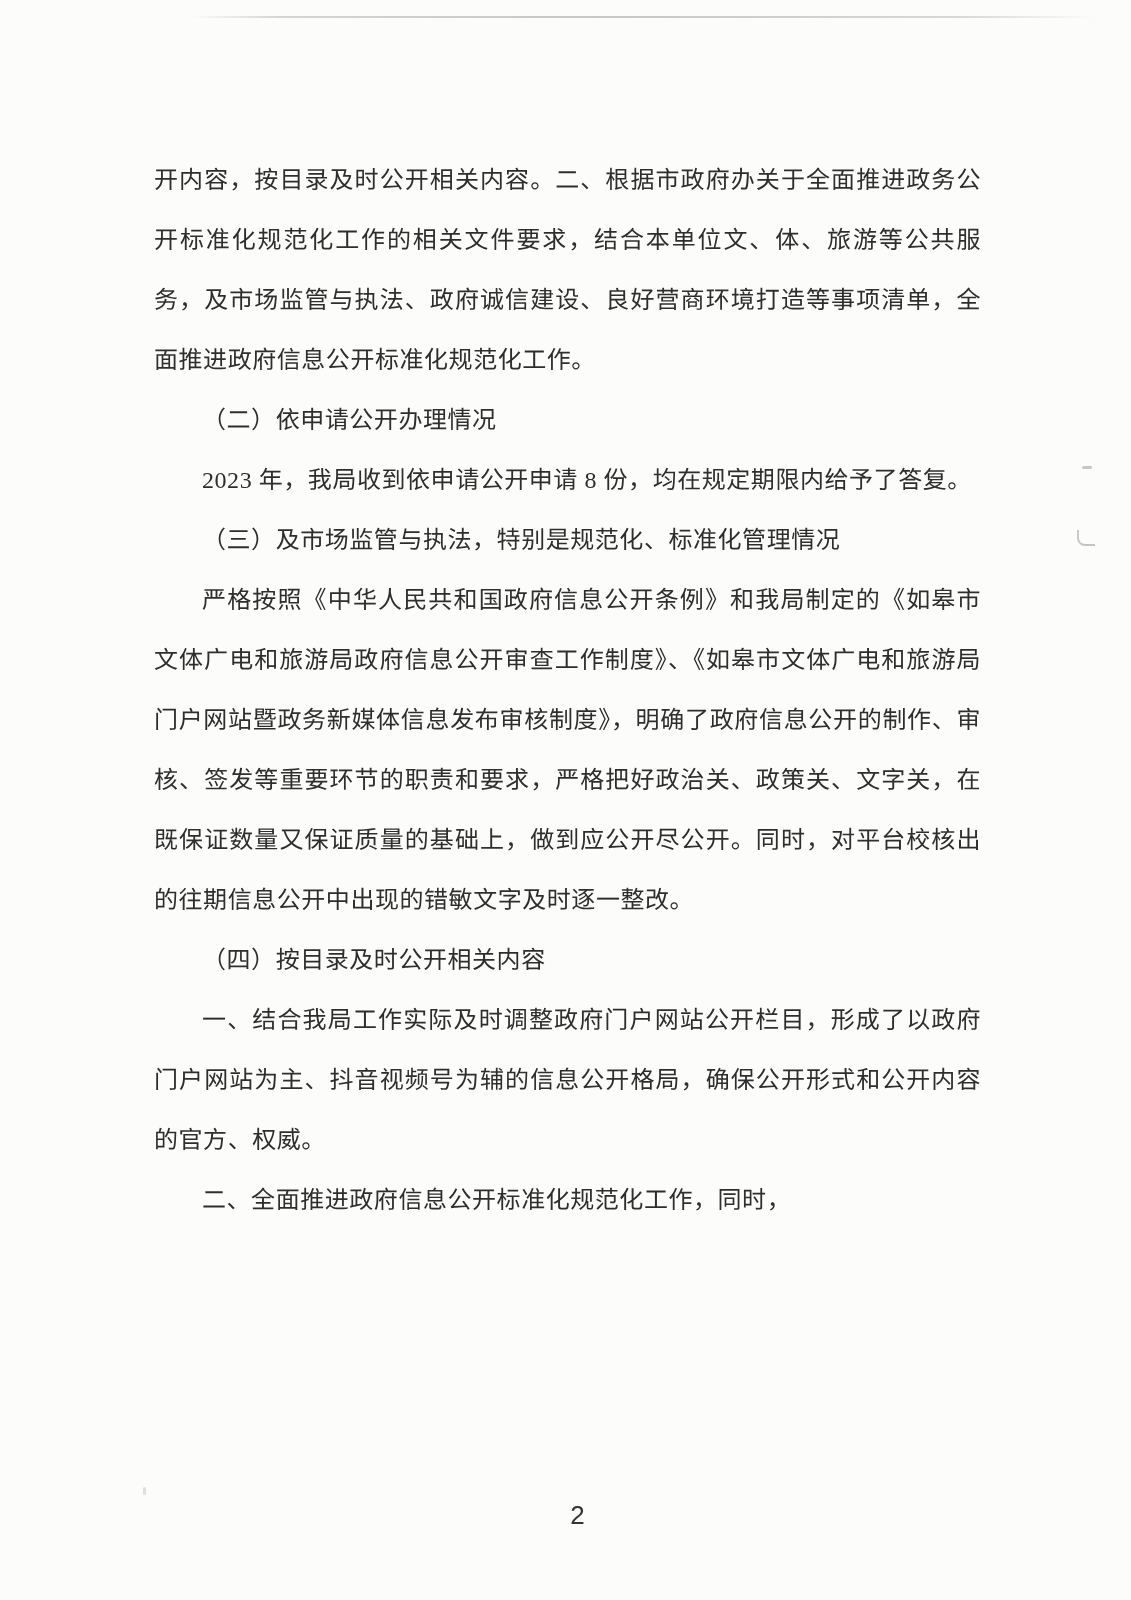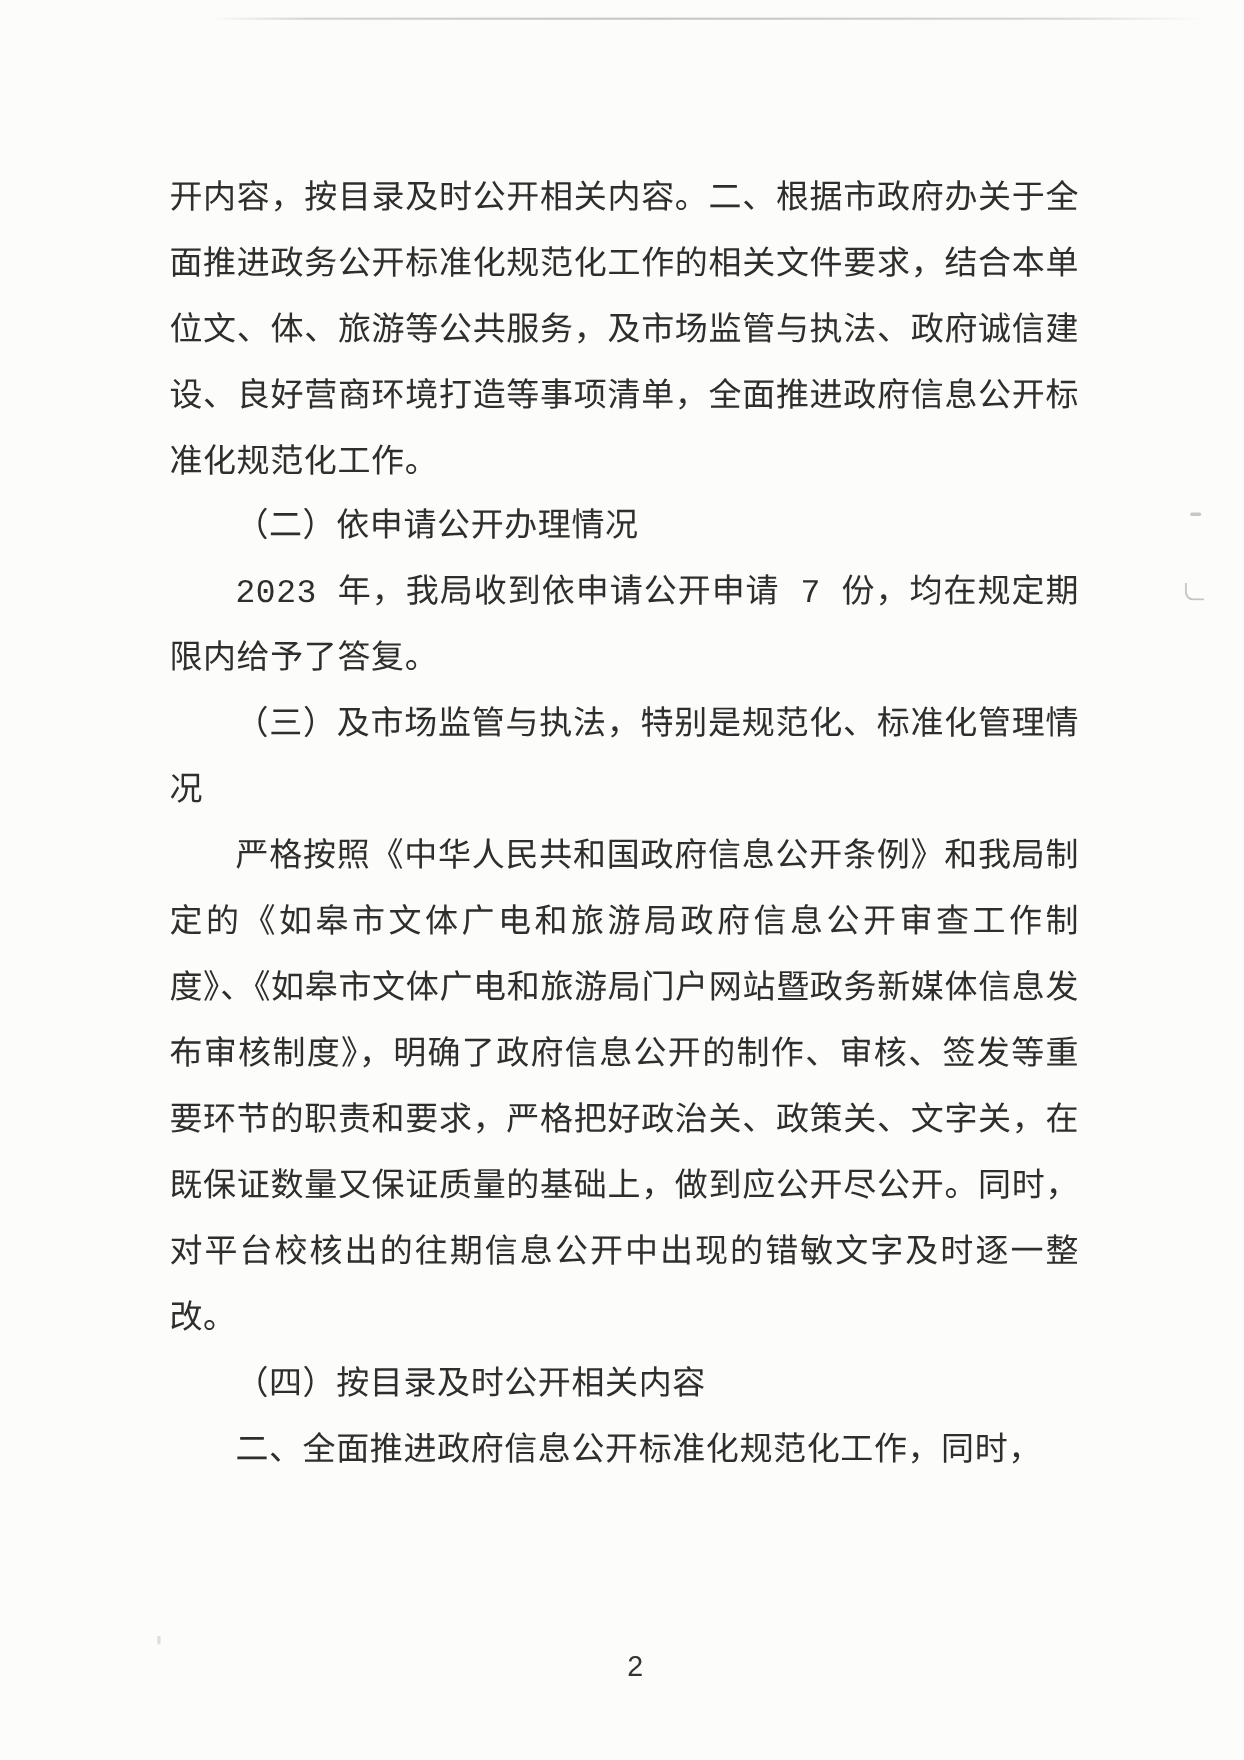--- a/index.html
+++ b/index.html
@@ -14,33 +14,32 @@
     background: #fcfcfb;
     overflow: hidden;
     font-family: "Liberation Serif", "DejaVu Serif", serif;
   }
   .content {
     position: absolute;
     left: 154px;
     top: 150px;
     width: 827px;
     color: #2e2e2e;
-    font-size: 30px;
+    font-size: 24px;
     line-height: 60px;
     letter-spacing: 0.55px;
     text-align: justify;
     text-justify: inter-character;
   }
   .para {
     margin: 0;
     padding: 0;
   }
   .para.indent {
     text-indent: 2em;
-    font-family: Liberation Mono, monospace;
   }
   .page-number {
     position: absolute;
     top: 1500px;
     left: 12px;
     width: 1131px;
     text-align: center;
     font-size: 26px;
     line-height: 30px;
     color: #333333;
@@ -82,22 +81,23 @@
 <div class="page">
 
   <div class="scan-streak"></div>
   <div class="scan-speck speck-1"></div>
   <div class="scan-speck speck-2"></div>
   <div class="scan-speck speck-3"></div>
 
   <div class="content">
     <p class="para">开内容，按目录及时公开相关内容。二、根据市政府办关于全面推进政务公开标准化规范化工作的相关文件要求，结合本单位文、体、旅游等公共服务，及市场监管与执法、政府诚信建设、良好营商环境打造等事项清单，全面推进政府信息公开标准化规范化工作。</p>
     <p class="para indent">（二）依申请公开办理情况</p>
-    <p class="para indent">2023 年，我局收到依申请公开申请 7 份，均在规定期限内给予了答复。</p>
+    <p class="para indent">2023 年，我局收到依申请公开申请 8 份，均在规定期限内给予了答复。</p>
     <p class="para indent">（三）及市场监管与执法，特别是规范化、标准化管理情况</p>
     <p class="para indent">严格按照《中华人民共和国政府信息公开条例》和我局制定的《如皋市文体广电和旅游局政府信息公开审查工作制度》、《如皋市文体广电和旅游局门户网站暨政务新媒体信息发布审核制度》，明确了政府信息公开的制作、审核、签发等重要环节的职责和要求，严格把好政治关、政策关、文字关，在既保证数量又保证质量的基础上，做到应公开尽公开。同时，对平台校核出的往期信息公开中出现的错敏文字及时逐一整改。</p>
     <p class="para indent">（四）按目录及时公开相关内容</p>
+    <p class="para indent">一、结合我局工作实际及时调整政府门户网站公开栏目，形成了以政府门户网站为主、抖音视频号为辅的信息公开格局，确保公开形式和公开内容的官方、权威。</p>
     <p class="para indent">二、全面推进政府信息公开标准化规范化工作，同时，</p>
   </div>
 
   <div class="page-number">2</div>
 
 </div>
 
 </body></html>

